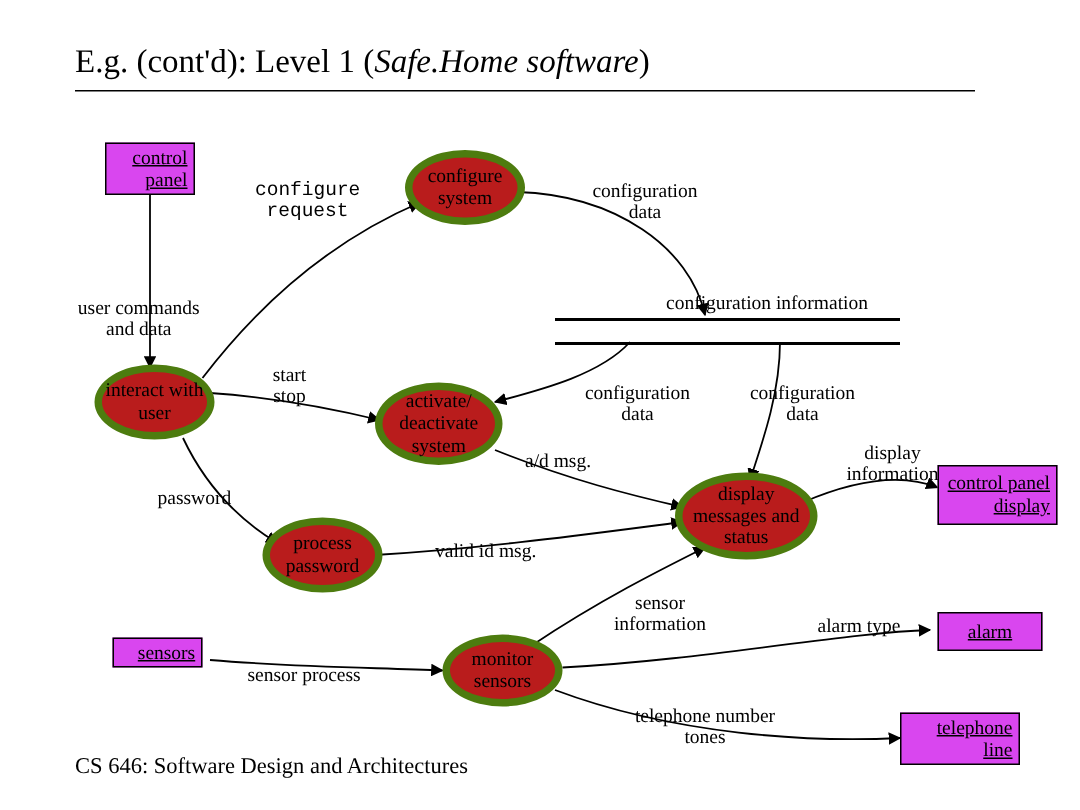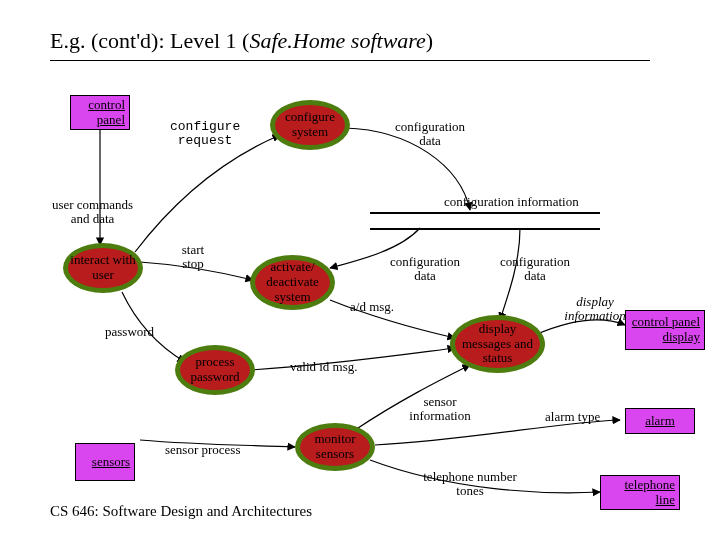--- a/index.html
+++ b/index.html
@@ -123,21 +123,21 @@
   <path d="M 375 445 C 470 440, 560 422, 620 420" stroke="#000" stroke-width="1.2" fill="none" marker-end="url(#ah)"></path>
 
   <path d="M 370 460 C 450 490, 540 495, 600 492" stroke="#000" stroke-width="1.2" fill="none" marker-end="url(#ah)"></path>
 
   <path d="M 535 335 C 570 320, 600 315, 625 325" stroke="#000" stroke-width="1.2" fill="none" marker-end="url(#ah)"></path>
 </svg>
 
 <div class="node-rect" style="left:70px; top:95px; width:60px; height:35px;">
     <span>control panel</span>
   </div>
-<div class="node-rect" style="left:75px; top:443px; width:60px; height:38px;padding-left:16px;">
+<div class="node-rect" style="left:75px; top:425px; width:60px; height:20px;padding-left:16px;">
     <span>sensors</span>
   </div>
 <div class="node-rect" style="left:625px; top:310px; width:80px; height:40px;">
     <span>control panel display</span>
   </div>
 <div class="node-rect" style="left:625px; top:408px; width:70px; height:26px;">
     <span>alarm</span>
   </div>
 <div class="node-rect" style="left:600px; top:475px; width:80px; height:35px;padding-left:10px;">
     <span>telephone line</span>
@@ -172,15 +172,15 @@
 <div class="label" style="left:380px; top:255px; width:90px;">configuration data</div>
 <div class="label" style="left:490px; top:255px; width:90px;">configuration data</div>
 <div class="label" style="left:173px; top:243px; width:40px;">start stop</div>
 <div class="label" style="left:105px; top:325px;">password</div>
 <div class="label" style="left:350px; top:300px;">a/d msg.</div>
 <div class="label" style="left:290px; top:360px;">valid id msg.</div>
 <div class="label" style="left:165px; top:443px;">sensor process</div>
 <div class="label" style="left:400px; top:395px; width:80px;">sensor information</div>
 <div class="label" style="left:545px; top:410px;">alarm type</div>
 <div class="label" style="left:420px; top:470px; width:100px;">telephone number tones</div>
-<div class="label" style="left:555px; top:295px; width:80px;font-style:italic;">display information</div>
+<div class="label" style="left:555px; top:295px; width:80px;">display information</div>
 
 <div class="footer">CS 646: Software Design and Architectures</div>
 
 </body></html>

